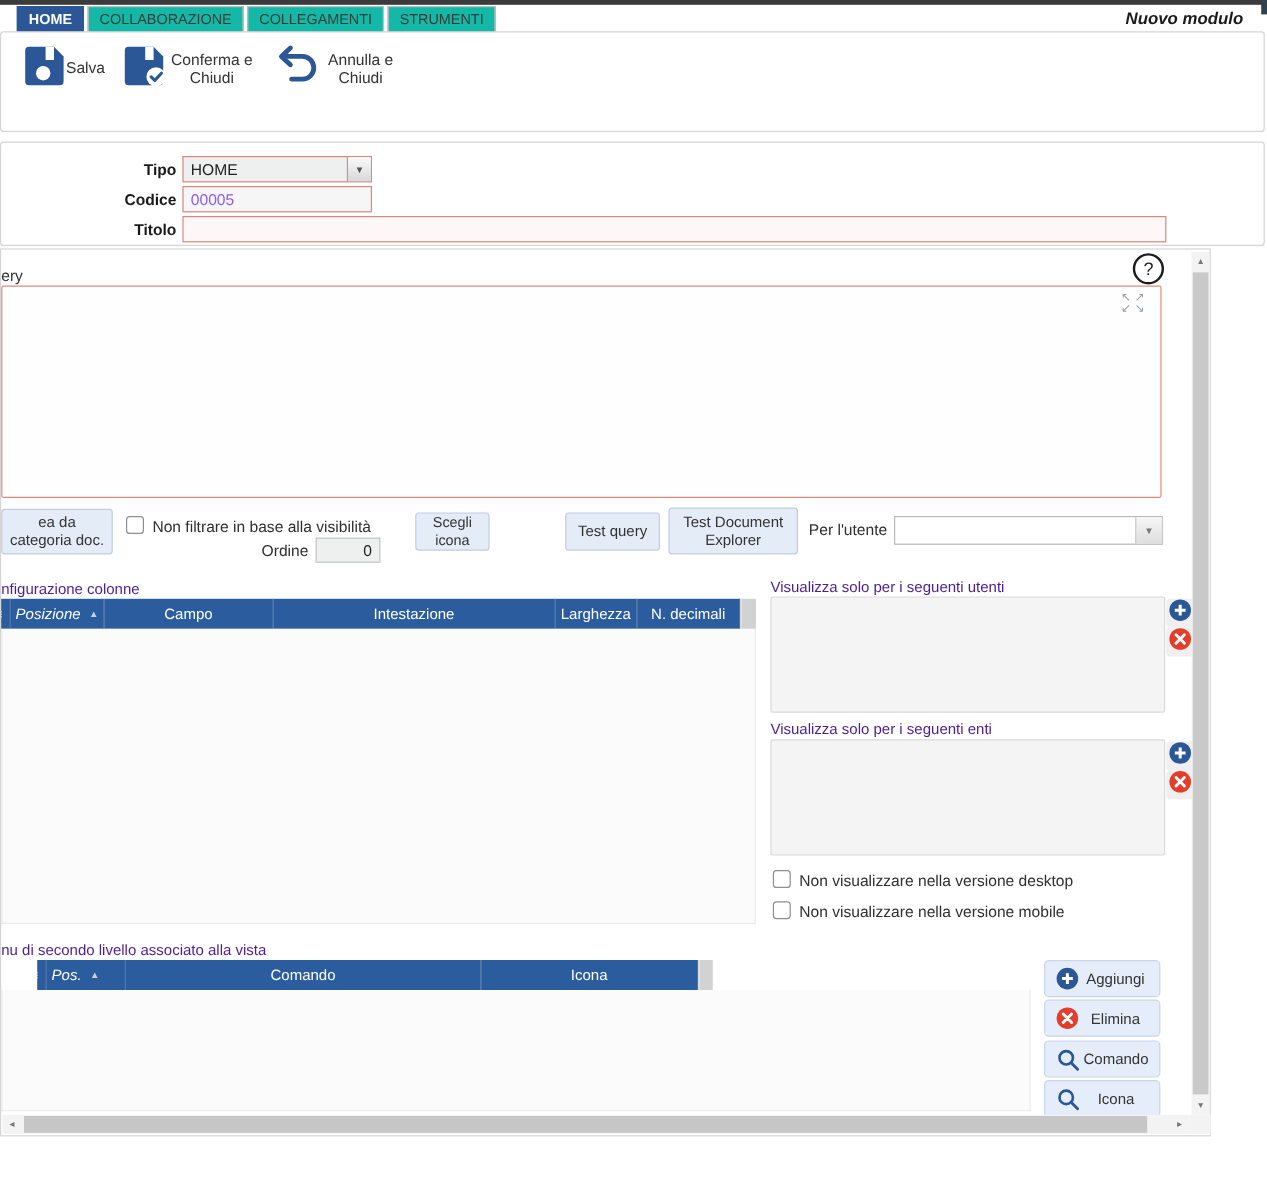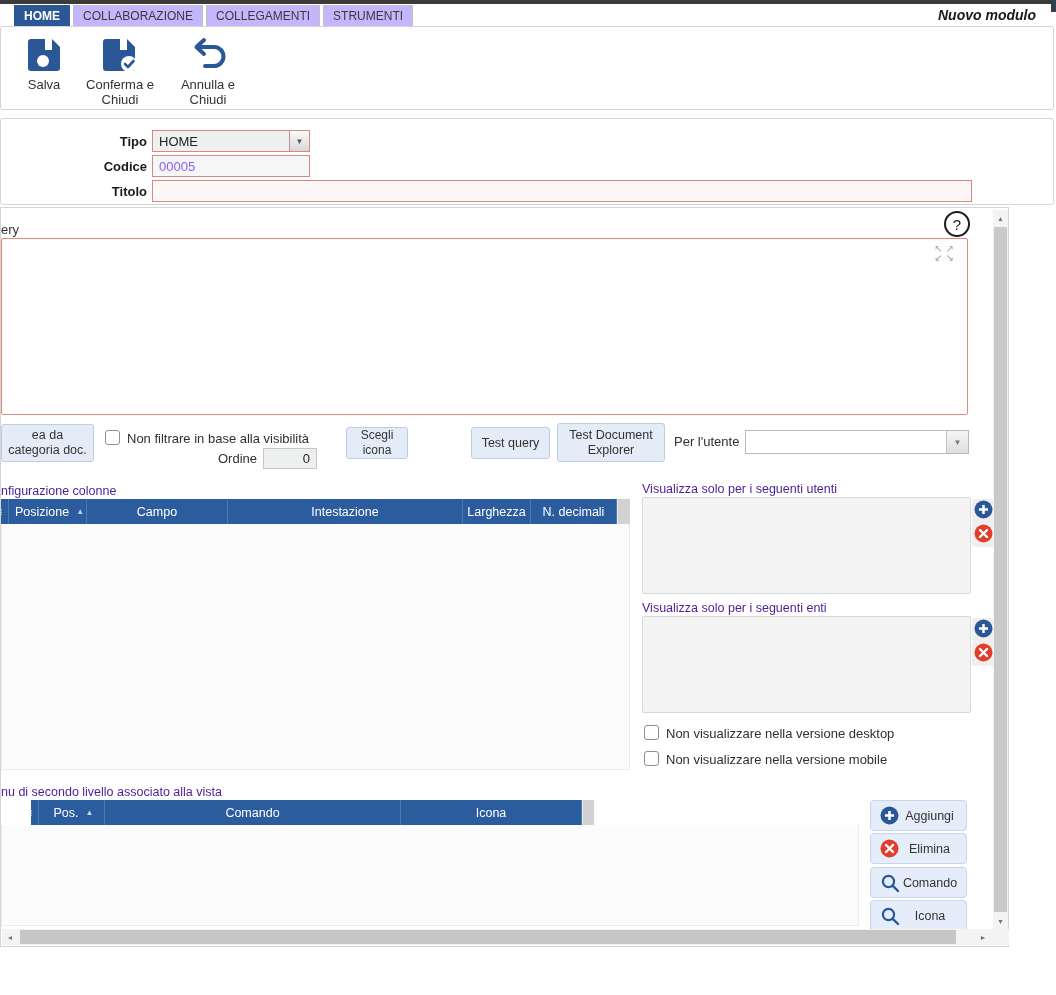--- a/index.html
+++ b/index.html
@@ -7,31 +7,31 @@
   #canvas {
     position:relative; width:1056px; height:995px; background:#fff;
     font-family:"Liberation Sans", sans-serif; color:#2f2f2f; overflow:hidden;
   }
   
   .top-strip { position:absolute; left:0; top:0; width:1056px; height:4px; background:#3b3b3b; }
   .top-right-edge { position:absolute; right:0; top:0; width:5px; height:12px; background:#31424f; }
 
   
   .tabs { position:absolute; left:14px; top:5px; display:flex; gap:3px; }
-  .tab { font-size:12px; line-height:15px; padding:3px 9px; background:#c4b5fd;
+  .tab { font-size:12px; line-height:15px; padding:3px 9px; background:#14b8a6;
          border:1px solid #c0c0c0; color:#3a3a3a; cursor:default; white-space:nowrap; }
   .tab.active { background:#2b5797; border-color:#2b5797; color:#fff; font-weight:bold; }
   .win-title { position:absolute; right:20px; top:7px; font-size:14px; font-weight:bold;
                font-style:italic; color:#1a1a1a; }
 
   
   .ribbon { position:absolute; left:0; top:26px; width:1054px; height:84px;
             border:1px solid #d5d5d5; border-radius:3px; background:#fff;
             display:flex; align-items:flex-start; padding:7px 0 0 14px; gap:6px; }
-  .rbtn { display:flex; flex-direction:column; align-items:center; padding:2px 4px; min-width:58px; }
+  .rbtn { display:flex; align-items:center; padding:2px 4px; min-width:58px; }
   .ricon { height:38px; display:flex; align-items:center; }
   .rlabel { margin-top:3px; font-size:13px; line-height:15px; color:#333;
             text-align:center; max-width:74px; }
 
   
   .form-panel { position:absolute; left:0; top:118px; width:1054px; height:87px;
                 border:1px solid #d5d5d5; border-radius:3px; background:#fff; }
   .frow { position:absolute; left:0; display:flex; align-items:center; height:22px; }
   .flabel { width:151px; text-align:right; font-weight:bold; font-size:13px;
             color:#1a1a1a; padding-right:5px; }
@@ -73,21 +73,21 @@
   .combo2 .cval { flex:1; }
   .combo2 .cbtn { width:22px; height:100%; background:linear-gradient(#f6f6f6,#dedede);
                   border-left:1px solid #c4c4c4; display:flex; align-items:center;
                   justify-content:center; font-size:8px; color:#777; cursor:pointer; }
   .sec-label { position:absolute; font-size:12.5px; color:#4c1d95; white-space:nowrap; }
 
   .ghead { position:absolute; height:25px; display:flex; }
   .hcell { background:#2b5c9e; color:#fff; font-size:12.5px; display:flex; align-items:center;
            justify-content:center; border-right:1px solid #4f79ad; white-space:nowrap;
            overflow:hidden; cursor:pointer; }
-  .hcell.first { justify-content:center; padding-left:4px; }
+  .hcell.first { justify-content:flex-start; padding-left:4px;font-style:italic; }
   .hstrip { background:#2b5c9e; width:8px; overflow:hidden; border-right:1px solid #4f79ad;
             color:#fff; font-size:12px; display:flex; align-items:center; }
   .hstrip span { margin-left:-6px; }
   .hend { background:#d2d2d2; border-left:1px solid #e8e8e8; }
   .sort-arrow { font-size:8px; color:#c7d3e2; margin-left:7px; }
   .gbody { position:absolute; background:#fbfbfb; border:1px solid #ececec; border-top:none; }
 
   .listbox { position:absolute; width:329px; height:97px; background:#f4f4f4;
              border:1px solid #d9d9d9; border-radius:2px; }
   .mini-btn { position:absolute; width:23px; height:24px; background:#efefef; border-radius:3px;

